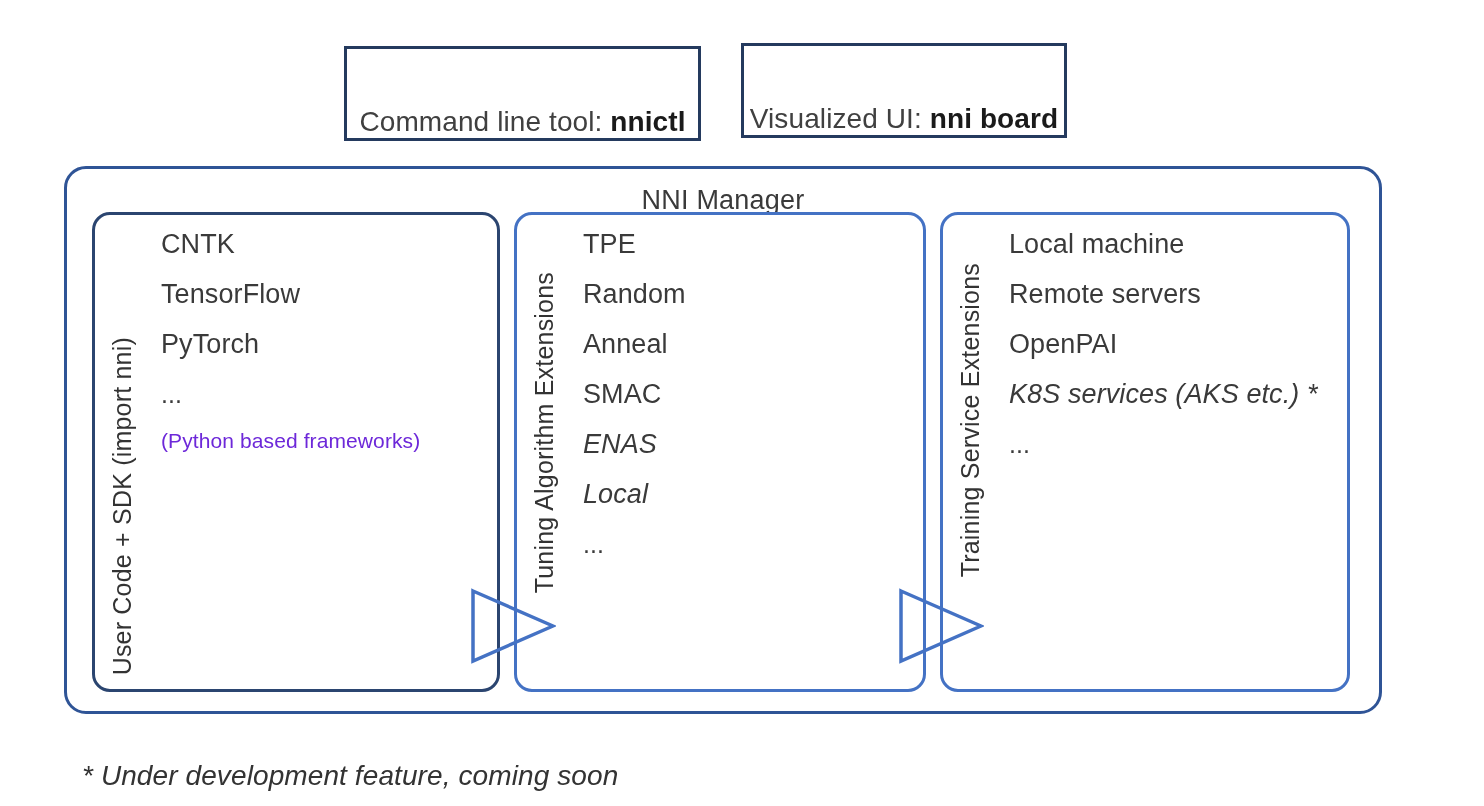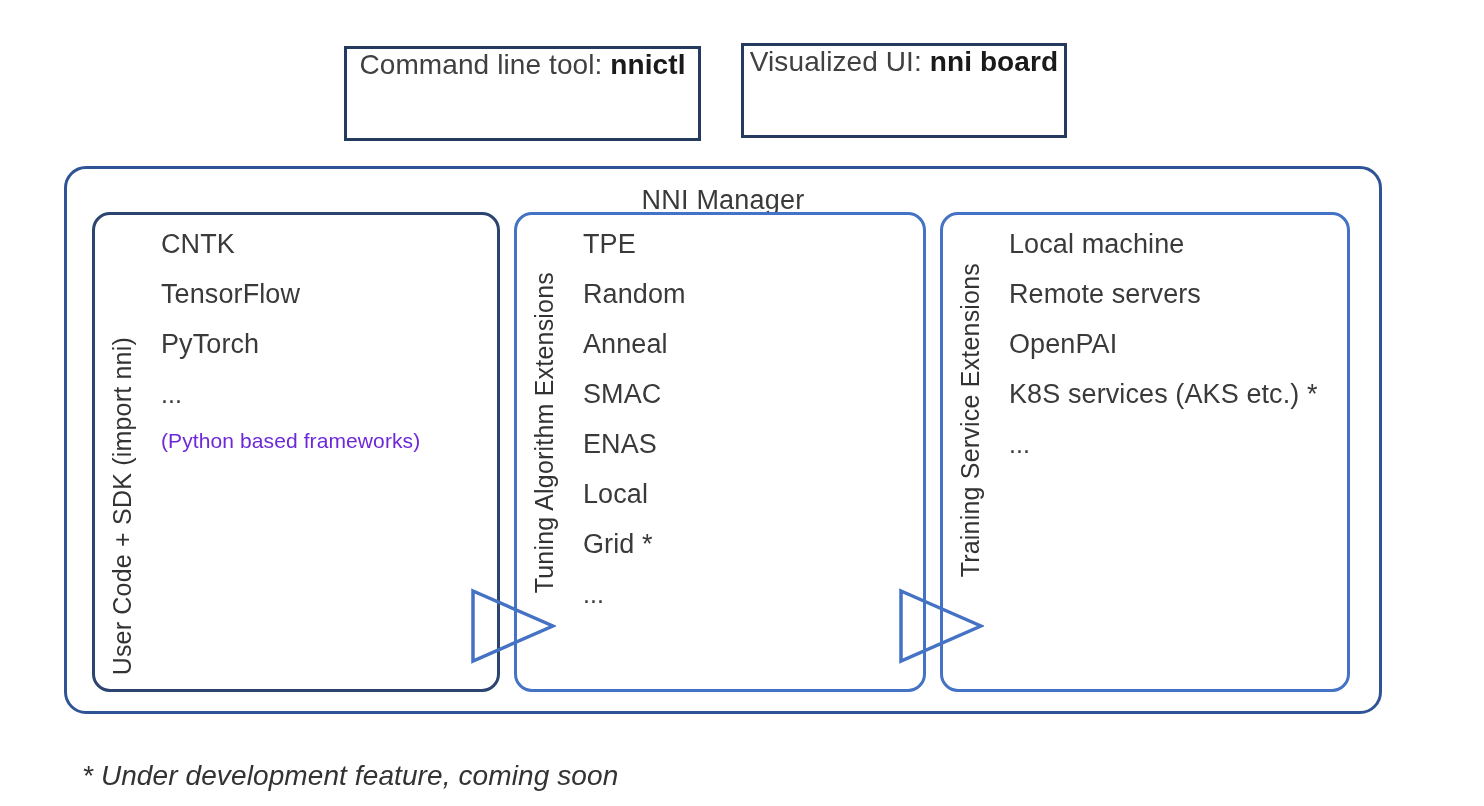--- a/index.html
+++ b/index.html
@@ -20,21 +20,21 @@
     overflow: hidden;
   }
 
   
   .tool-box {
     position: absolute;
     box-sizing: border-box;
     border: 3px solid #243A5E;
     background: #ffffff;
     display: flex;
-    align-items: flex-start;
+    align-items: flex-end;
     justify-content: center;
   }
   .tool-text {
     font-size: 28px;
     font-weight: 300;
     color: #404040;
     white-space: nowrap;
     letter-spacing: 0.1px;
   }
   .tool-text .strong {
@@ -107,21 +107,21 @@
     right: 8px;
   }
   .item {
     font-size: 27px;
     font-weight: 300;
     color: #3a3a3a;
     line-height: 50px;
     white-space: nowrap;
     letter-spacing: 0.1px;
   }
-  .item.italic { }
+  .item.italic { font-style: italic; }
   .item.small  { font-size: 21px; line-height: 44px; color: #6d28d9; }
   .item.dots   { font-size: 25px; }
 
   
   .arrow {
     position: absolute;
     top: 588px;
     width: 86px;
     height: 76px;
     pointer-events: none;
@@ -171,21 +171,20 @@
 
   <div class="column-box" id="col-tuner">
     <div class="vlabel">Tuning Algorithm Extensions</div>
     <div class="item-list">
       <div class="item">TPE</div>
       <div class="item">Random</div>
       <div class="item">Anneal</div>
       <div class="item">SMAC</div>
       <div class="item italic">ENAS</div>
       <div class="item italic">Local</div>
-      <div class="item italic">Grid *</div>
       <div class="item dots">...</div>
     </div>
   </div>
 
   <div class="column-box" id="col-training">
     <div class="vlabel">Training Service Extensions</div>
     <div class="item-list">
       <div class="item">Local machine</div>
       <div class="item">Remote servers</div>
       <div class="item">OpenPAI</div>

